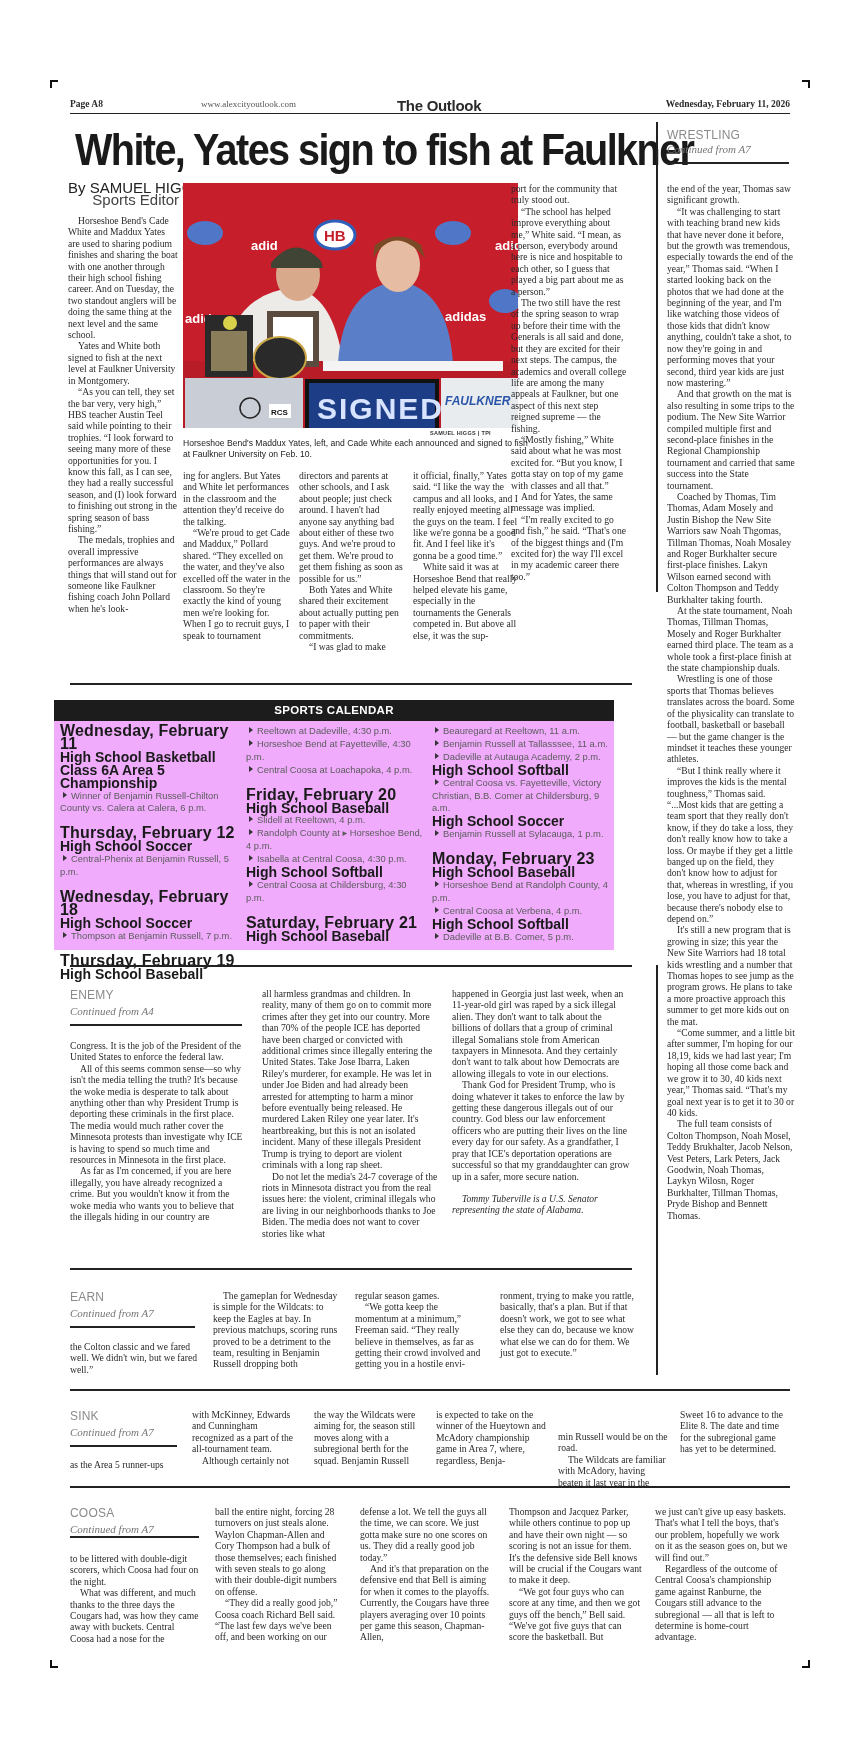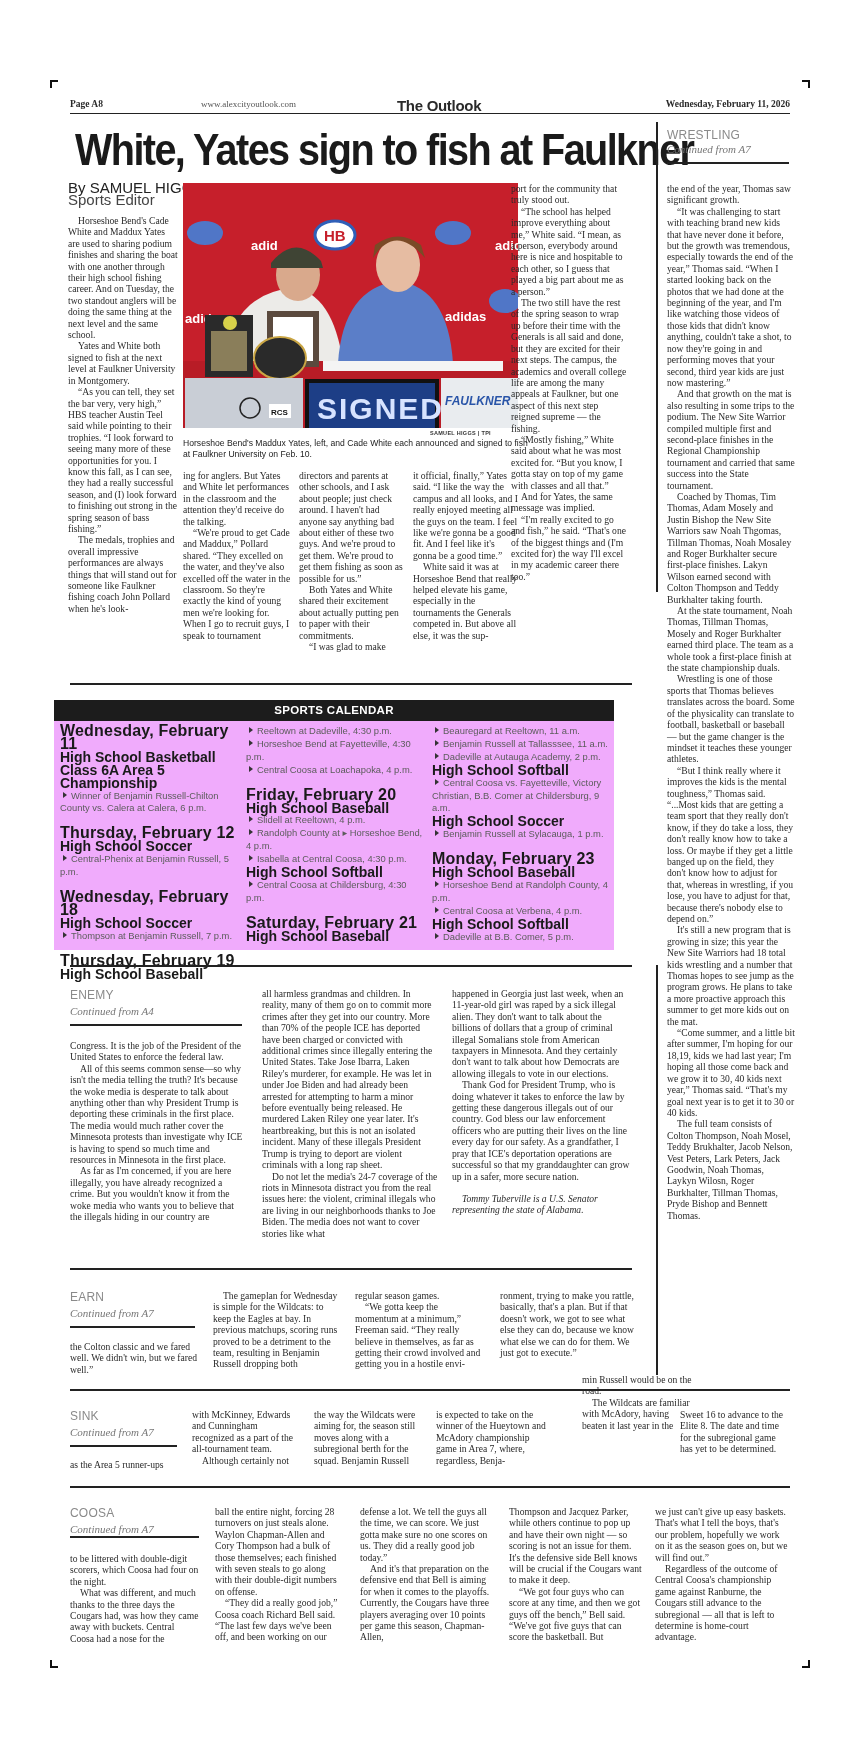--- a/index.html
+++ b/index.html
@@ -15,21 +15,21 @@
   .folio .url { position: absolute; left: 131px; top: 1px; color: #555; font-size: 9px; }
   .folio .paper { position: absolute; left: 327px; top: -1px; font-family: "Liberation Sans", sans-serif; font-weight: bold; font-size: 15px; letter-spacing: -0.3px; }
   .folio .date { position: absolute; right: 0; top: 1px; font-weight: bold; }
 
   .headline { position: absolute; left: 75px; top: 124px; font-family: "Liberation Sans", sans-serif; font-weight: bold; font-size: 45px; letter-spacing: -1.8px; color: #1a1a1a; transform: scaleX(0.88); transform-origin: left top; white-space: nowrap; }
 
   .vrule { position: absolute; width: 1.5px; background: #222; }
   .hrule { position: absolute; height: 1.5px; background: #222; }
 
   .byline { position: absolute; left: 68px; top: 182px; font-family: "Liberation Sans", sans-serif; font-size: 15px; color: #222; line-height: 12px; }
-  .byline .role { color: #444; }
+  .byline .role { color: #444; text-align: center; }
 
   .col { position: absolute; font-size: 9.6px; line-height: 11.4px; color: #2a2a2a; text-align: left; hyphens: manual; }
   .col p { text-indent: 10px; }
   .col p.noindent { text-indent: 0; }
 
   .photo { position: absolute; left: 183px; top: 183px; width: 335px; height: 245px; overflow: hidden; background: #c8202a; }
   .photo-credit { position: absolute; left: 430px; top: 430px; font-family: "Liberation Sans", sans-serif; font-size: 5.5px; font-weight: bold; color: #333; letter-spacing: 0.3px; }
   .caption { position: absolute; left: 183px; top: 438px; width: 350px; font-family: "Liberation Sans", sans-serif; font-size: 8.6px; line-height: 11px; color: #222; }
 
   .side-head { position: absolute; font-family: "Liberation Sans", sans-serif; font-size: 12px; color: #8a8a8a; letter-spacing: 0.2px; }
@@ -274,21 +274,21 @@
 <div class="col" style="left:192px; top:1409px; width:110px;">
   <p class="noindent">with McKinney, Edwards and Cunningham recognized as a part of the all-tournament team.</p>
   <p>Although certainly not</p>
 </div>
 <div class="col" style="left:314px; top:1409px; width:110px;">
   <p class="noindent">the way the Wildcats were aiming for, the season still moves along with a subregional berth for the squad. Benjamin Russell</p>
 </div>
 <div class="col" style="left:436px; top:1409px; width:110px;">
   <p class="noindent">is expected to take on the winner of the Hueytown and McAdory championship game in Area 7, where, regardless, Benja-</p>
 </div>
-<div class="col" style="left:558px; top:1374px; width:110px;margin-left:24px;">
+<div class="col" style="left:558px; top:1431px; width:110px;">
   <p class="noindent">min Russell would be on the road.</p>
   <p>The Wildcats are familiar with McAdory, having beaten it last year in the</p>
 </div>
 <div class="col" style="left:680px; top:1409px; width:110px;">
   <p class="noindent">Sweet 16 to advance to the Elite 8. The date and time for the subregional game has yet to be determined.</p>
 </div>
 
 <div class="hrule" style="left:70px; top:1486px; width:720px;"></div>
 
 <div class="side-head" style="left:70px; top:1506px;">COOSA</div>

